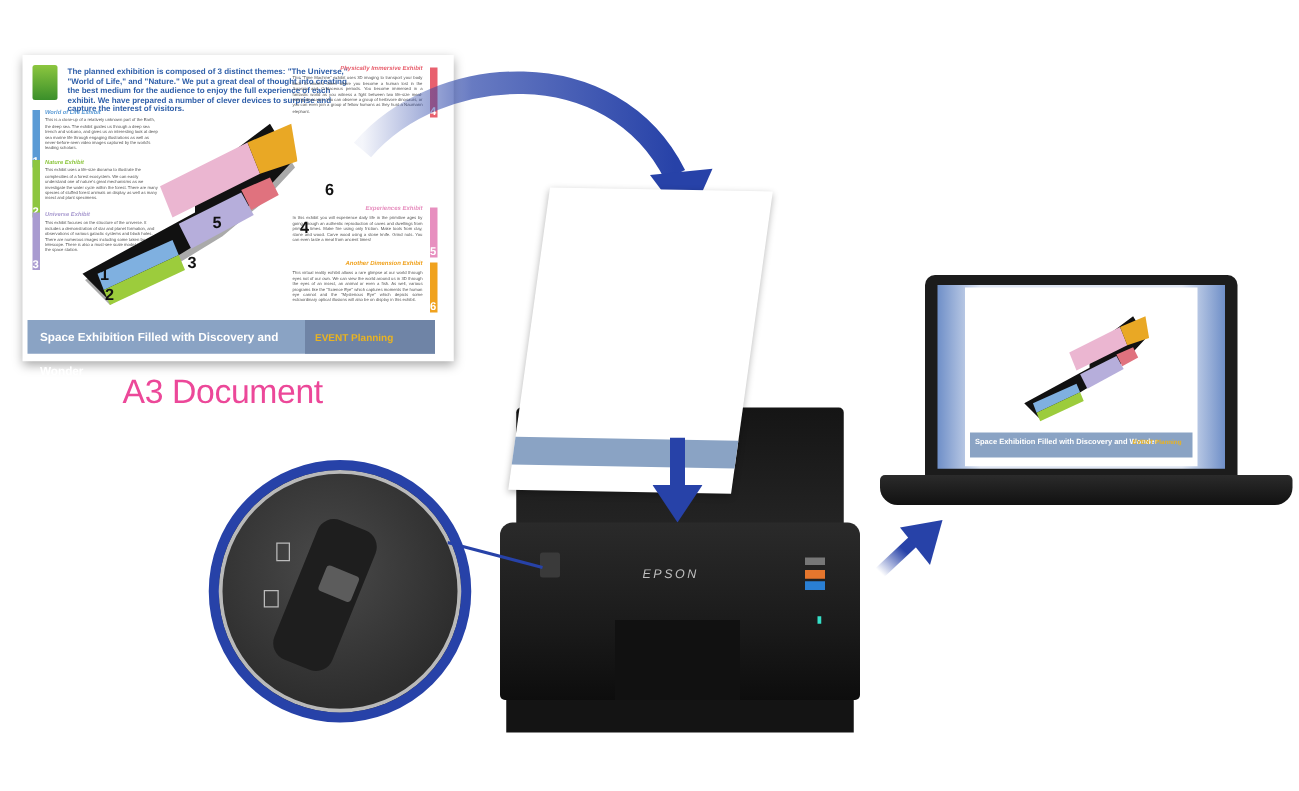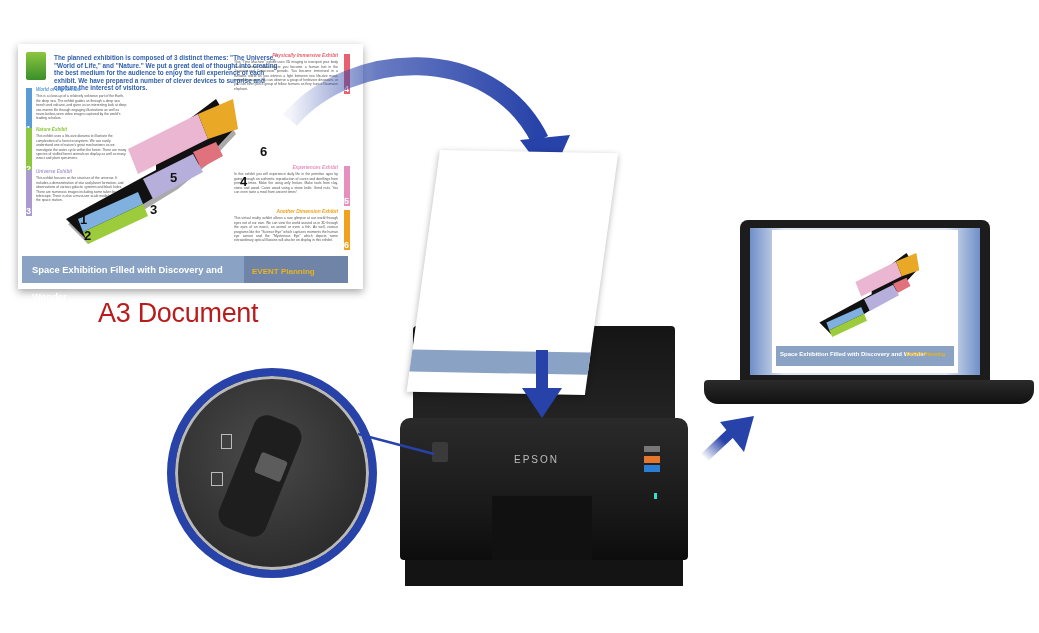--- a/index.html
+++ b/index.html
@@ -13,26 +13,26 @@
   .sec-title{font-size:4.6px;font-weight:bold;font-style:italic;margin-bottom:2px;}
   .sec-bar{width:6px;height:46px;}
   .sec-num{font-size:9px;font-weight:bold;color:#fff;position:absolute;bottom:0;left:0;}
   .rsec{width:104px;font-size:3.4px;line-height:4.4px;color:#555;text-align:justify;}
   .rsec-title{font-size:4.8px;font-weight:bold;font-style:italic;text-align:right;margin-bottom:2px;}
   .doc-footer{left:4px;top:212px;width:326px;height:27px;background:#8aa3c4;}
   .doc-footer-left{left:0;top:0;width:222px;height:27px;color:#fff;font-size:9.4px;font-weight:bold;line-height:27px;padding-left:10px;box-sizing:border-box;}
   .doc-footer-right{left:222px;top:0;width:104px;height:27px;background:#6f84a6;}
   .ev-logo{color:#e9b321;font-size:8px;font-weight:bold;}
   .room-num{position:absolute;font-size:13px;font-weight:bold;color:#111;}
-  .caption{left:98px;top:298px;font-size:27px;color:#b91c1c;letter-spacing:-0.3px;text-align:right;}
+  .caption{left:98px;top:298px;font-size:27px;color:#ec4899;letter-spacing:-0.3px;text-align:right;}
   
   .scanner-body{left:400px;top:418px;width:288px;height:142px;background:linear-gradient(180deg,#2a2a2a 0%,#1a1a1a 60%,#0d0d0d 100%);border-radius:10px 10px 4px 4px;}
   .scanner-top{left:413px;top:326px;width:262px;height:98px;background:linear-gradient(180deg,#151515,#242424);border-radius:4px;}
   .scanner-base{left:405px;top:560px;width:278px;height:26px;background:#141414;}
-  .brand{left:514px;top:454px;font-size:10px;letter-spacing:2px;color:#bdbdbd;}
+  .brand{left:514px;top:454px;font-size:10px;letter-spacing:2px;color:#bdbdbd;font-style:italic;}
   
   .paper{left:440px;top:150px;width:180px;height:240px;background:#fff;transform:skewY(-7deg) rotate(8deg);box-shadow:0 2px 6px rgba(0,0,0,.3);transform-origin:top left;}
   
   .lap-screen{left:740px;top:220px;width:250px;height:160px;background:#1c1c1c;border-radius:8px 8px 0 0;}
   .lap-display{left:750px;top:228px;width:230px;height:147px;background:linear-gradient(90deg,#6f8fc8 0%,#dfe6f3 15%,#dfe6f3 85%,#6f8fc8 100%);}
   .lap-doc{left:772px;top:230px;width:186px;height:143px;background:#fff;}
   .lap-base{left:704px;top:380px;width:330px;height:24px;background:linear-gradient(180deg,#2b2b2b,#111);border-radius:4px 4px 14px 14px;}
   
   .zoom-circle{left:167px;top:368px;width:210px;height:210px;border-radius:50%;background:radial-gradient(circle at 45% 40%,#4a4a4a,#2d2d2d 70%);border:8px solid #2742a8;box-sizing:border-box;box-shadow:inset 0 0 0 3px #b9b9b9;}
 </style>

